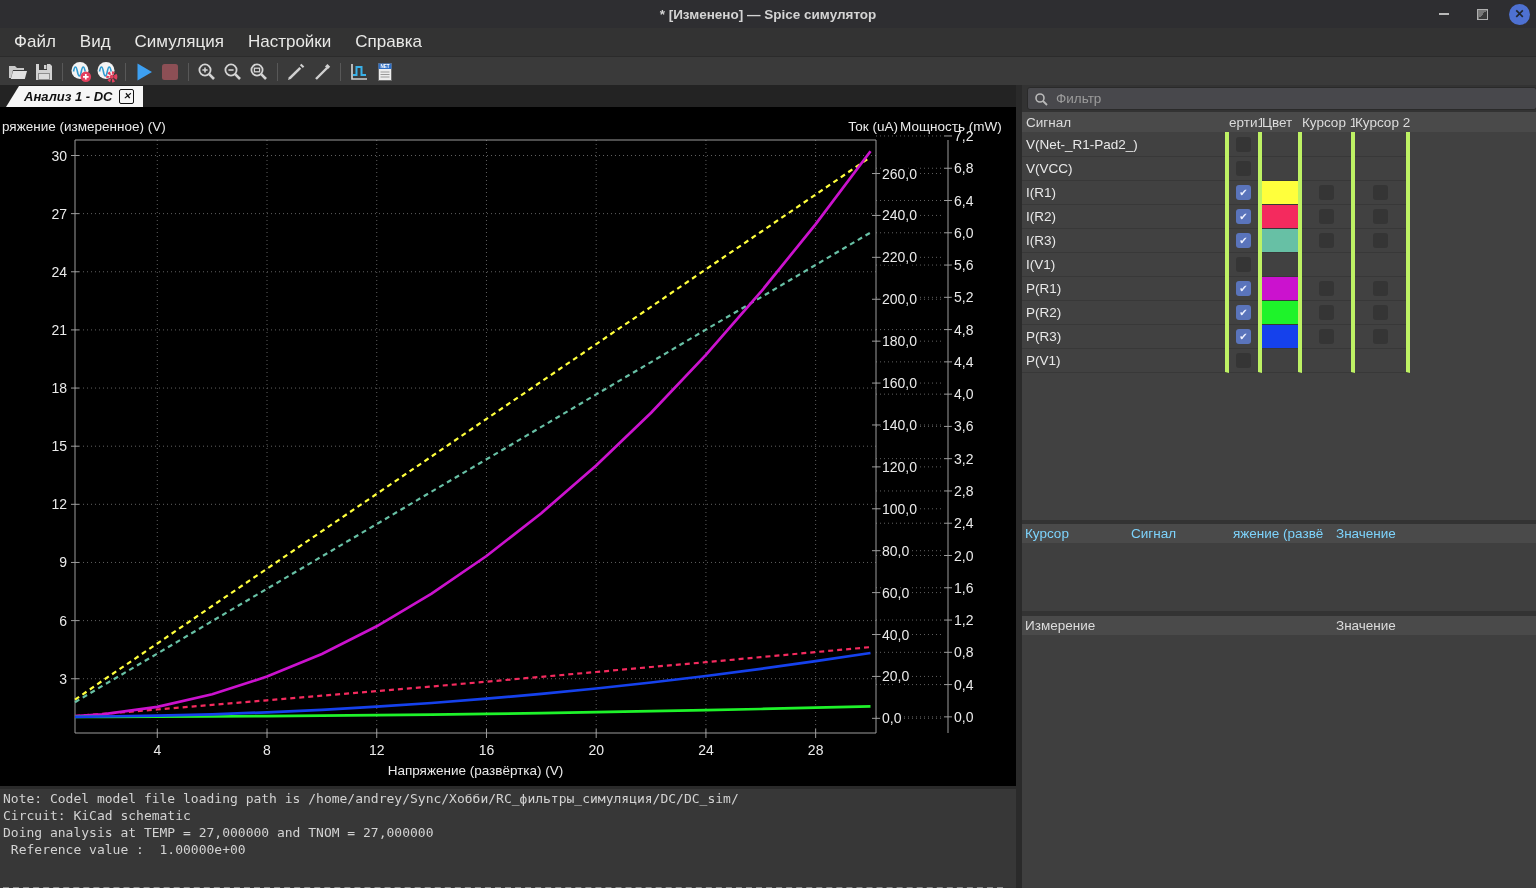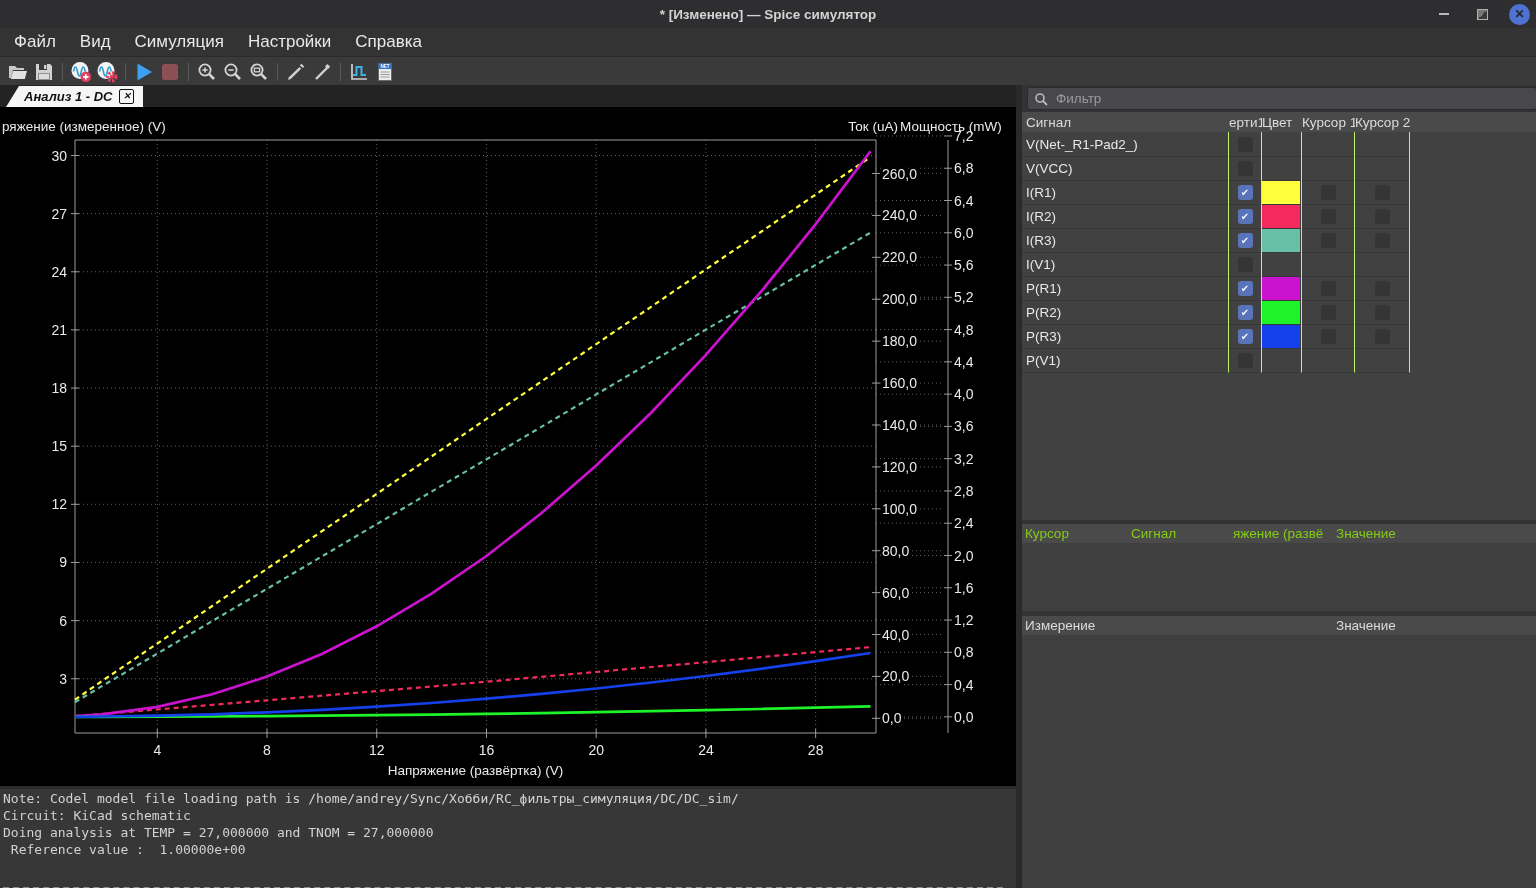--- a/index.html
+++ b/index.html
@@ -47,27 +47,27 @@
   
   .right-pane{position:absolute;left:1022px;top:85px;width:514px;height:803px;background:#333333;}
   .filter{position:absolute;left:5px;top:2px;width:502px;height:21px;background:#48484c;border:1px solid #2a2a2a;border-radius:3px;display:flex;align-items:center;gap:6px;padding-left:6px;}
   .filter input{background:transparent;border:none;outline:none;color:#cfcfcf;font-size:13.5px;width:430px;}
   .filter input::placeholder{color:#9c9c9c;}
   .sig-section{position:absolute;left:0;top:27px;width:100%;height:408px;background:#414141;}
   .gridrow{display:grid;grid-template-columns:207px 33px 40px 53px 55px 1fr;align-items:center;}
   .thead{height:20px;background:#4a4a4a;color:#dcdcdc;font-size:13.5px;}
   .thead div{overflow:hidden;white-space:nowrap;}
   .sig-row{height:24px;background:#414141;color:#e8e8e8;font-size:13.5px;}
-  .sig-row>div{height:24px;display:flex;align-items:center;border-right:1px solid #bef264;border-bottom:1px solid #383838;overflow:hidden;}
+  .sig-row>div{height:24px;display:flex;align-items:center;border-right:4px solid #bef264;border-bottom:1px solid #383838;overflow:hidden;}
   .sig-row>div:last-child{border-right:none;border-bottom:none;}
   .cell-pad{padding-left:4px;}
   .cb{width:15px;height:15px;border-radius:3px;background:#353535;margin:0 auto;display:flex;align-items:center;justify-content:center;font-size:10px;color:#eef2ff;}
   .cb.on{background:#5a74bb;}
   .swatch{width:38px;height:23px;}
-  .cur-header{position:absolute;left:0;top:439px;width:100%;height:19px;background:#4a4a4a;color:#84cc16;font-size:13.5px;display:grid;grid-template-columns:106px 102px 103px 1fr;align-items:center;}
+  .cur-header{position:absolute;left:0;top:439px;width:100%;height:19px;background:#4a4a4a;color:#7dd3fc;font-size:13.5px;display:grid;grid-template-columns:106px 102px 103px 1fr;align-items:center;}
   .cur-header div{overflow:hidden;white-space:nowrap;padding-left:3px;}
   .cur-body{position:absolute;left:0;top:458px;width:100%;height:68px;background:#3f3f3f;}
   .meas-header{position:absolute;left:0;top:531px;width:100%;height:19px;background:#4a4a4a;color:#dcdcdc;font-size:13.5px;display:grid;grid-template-columns:311px 1fr;align-items:center;}
   .meas-header div{padding-left:3px;}
   .meas-body{position:absolute;left:0;top:550px;width:100%;height:253px;background:#3f3f3f;}
 </style>
 </head>
 <body>
 
 <div id="window">

